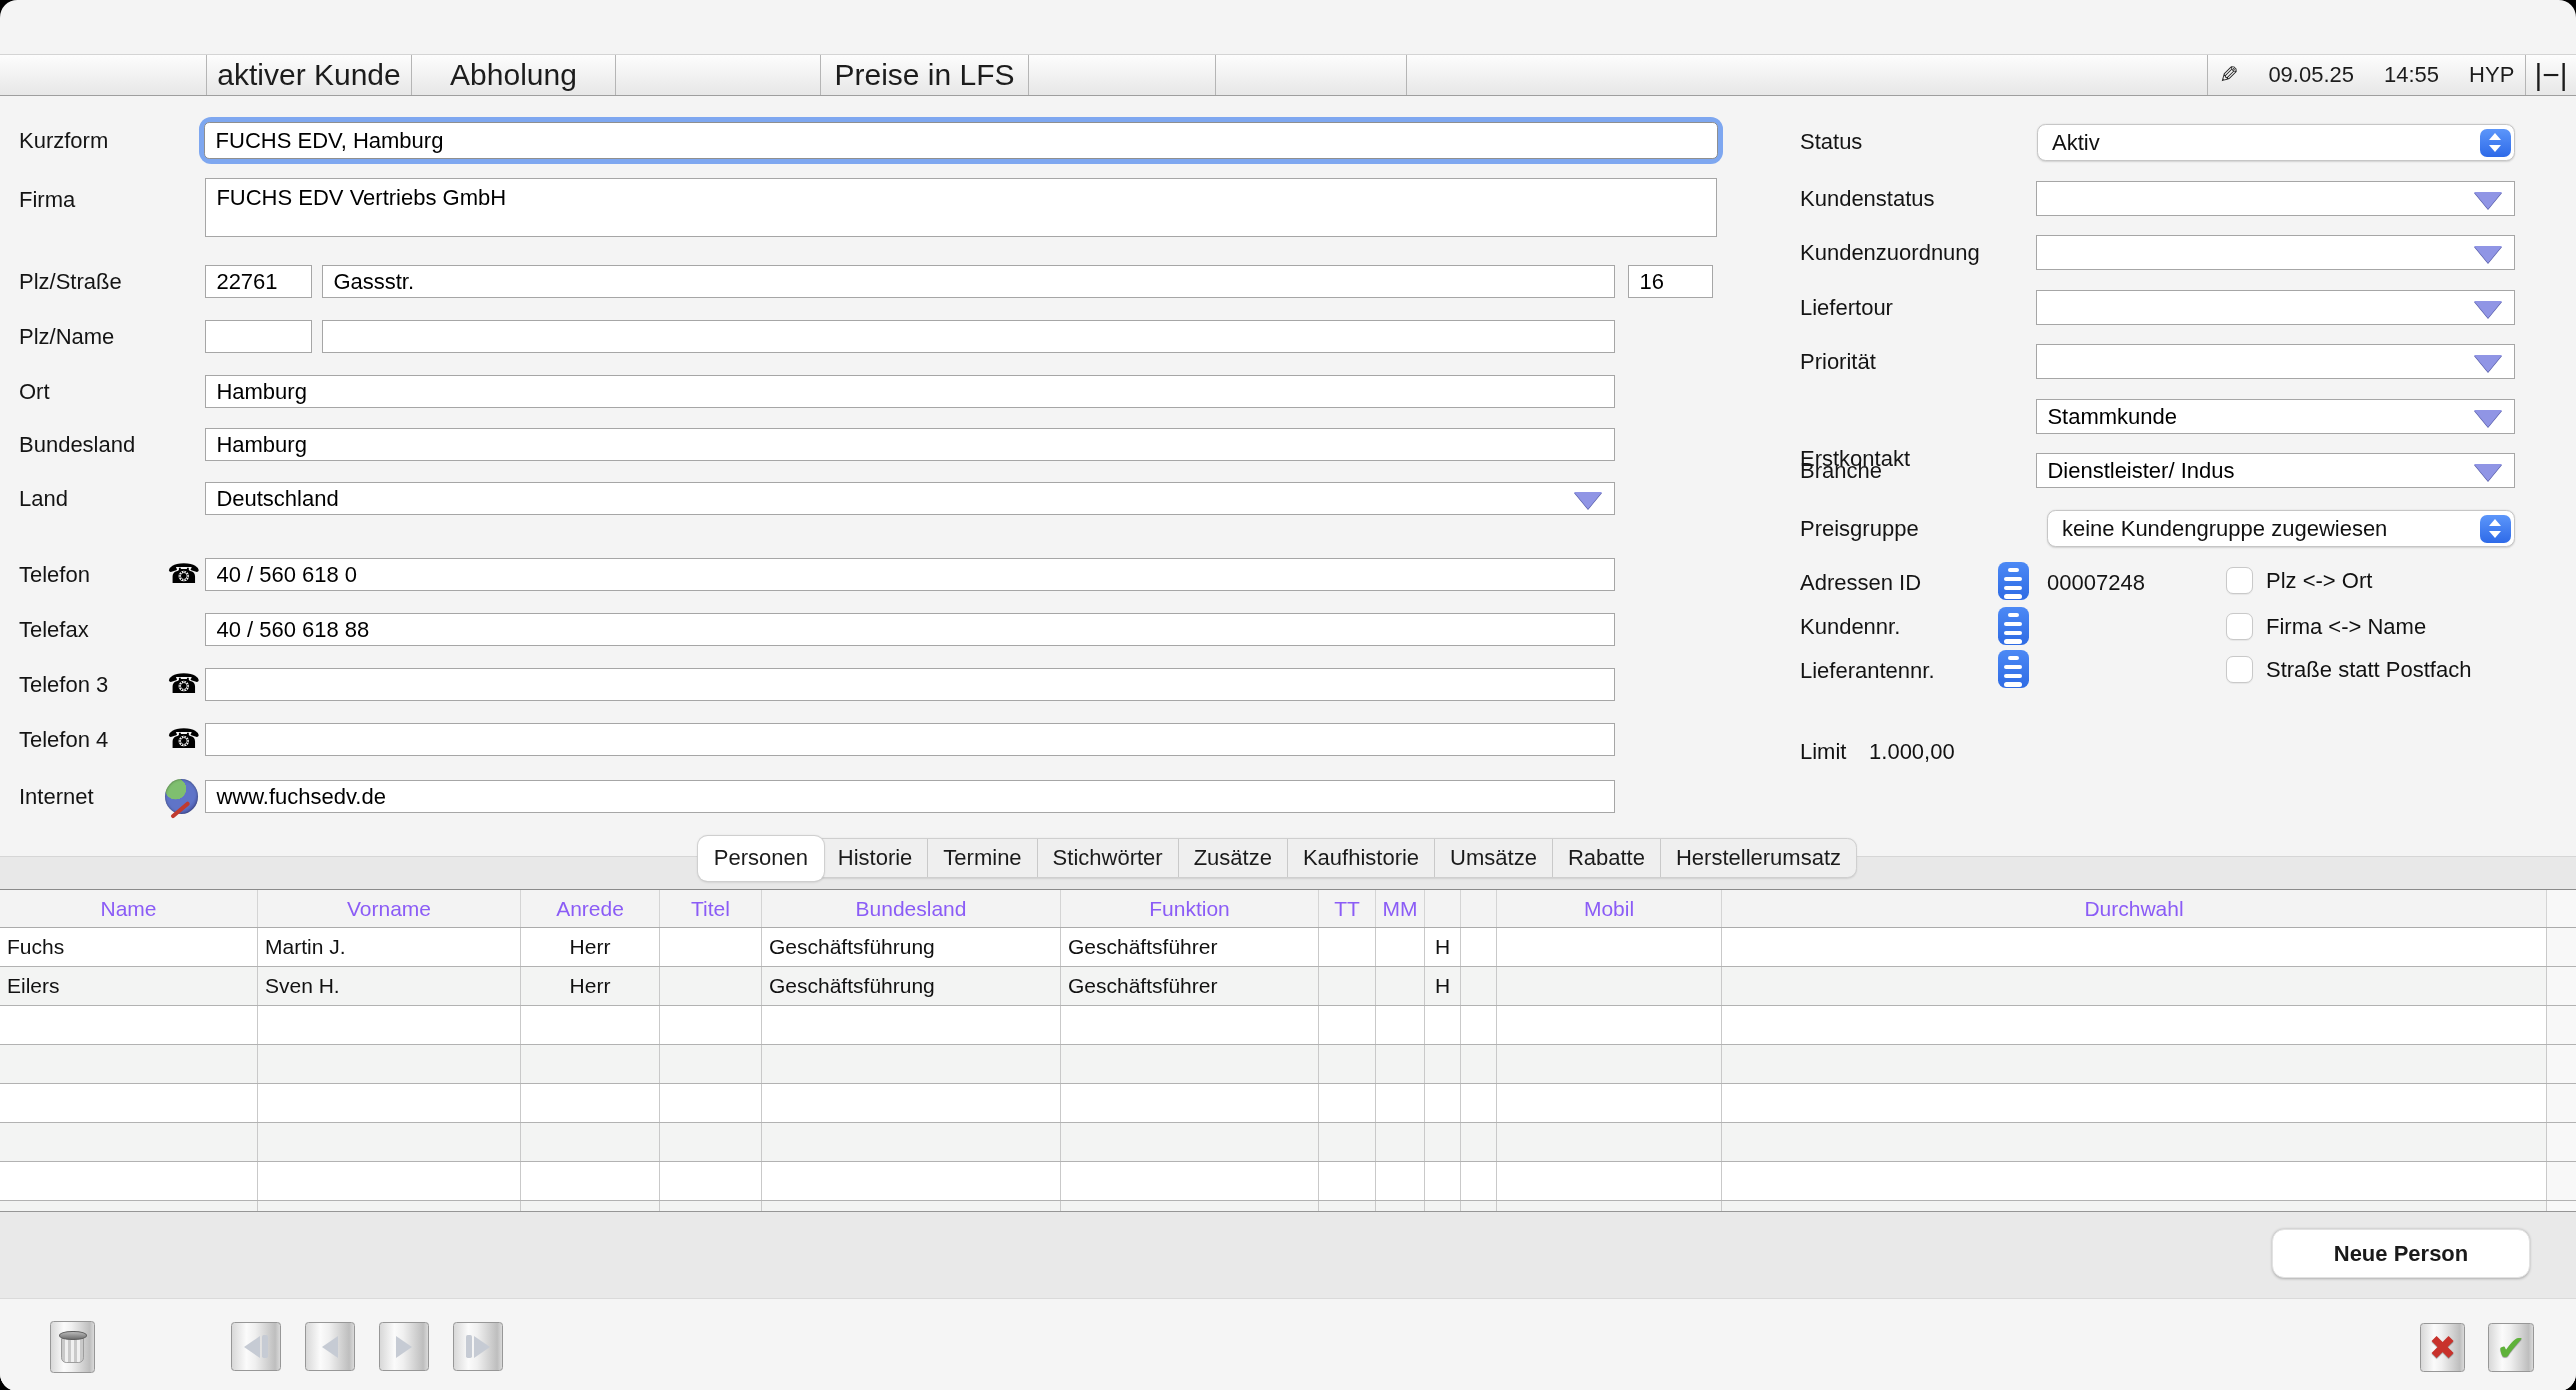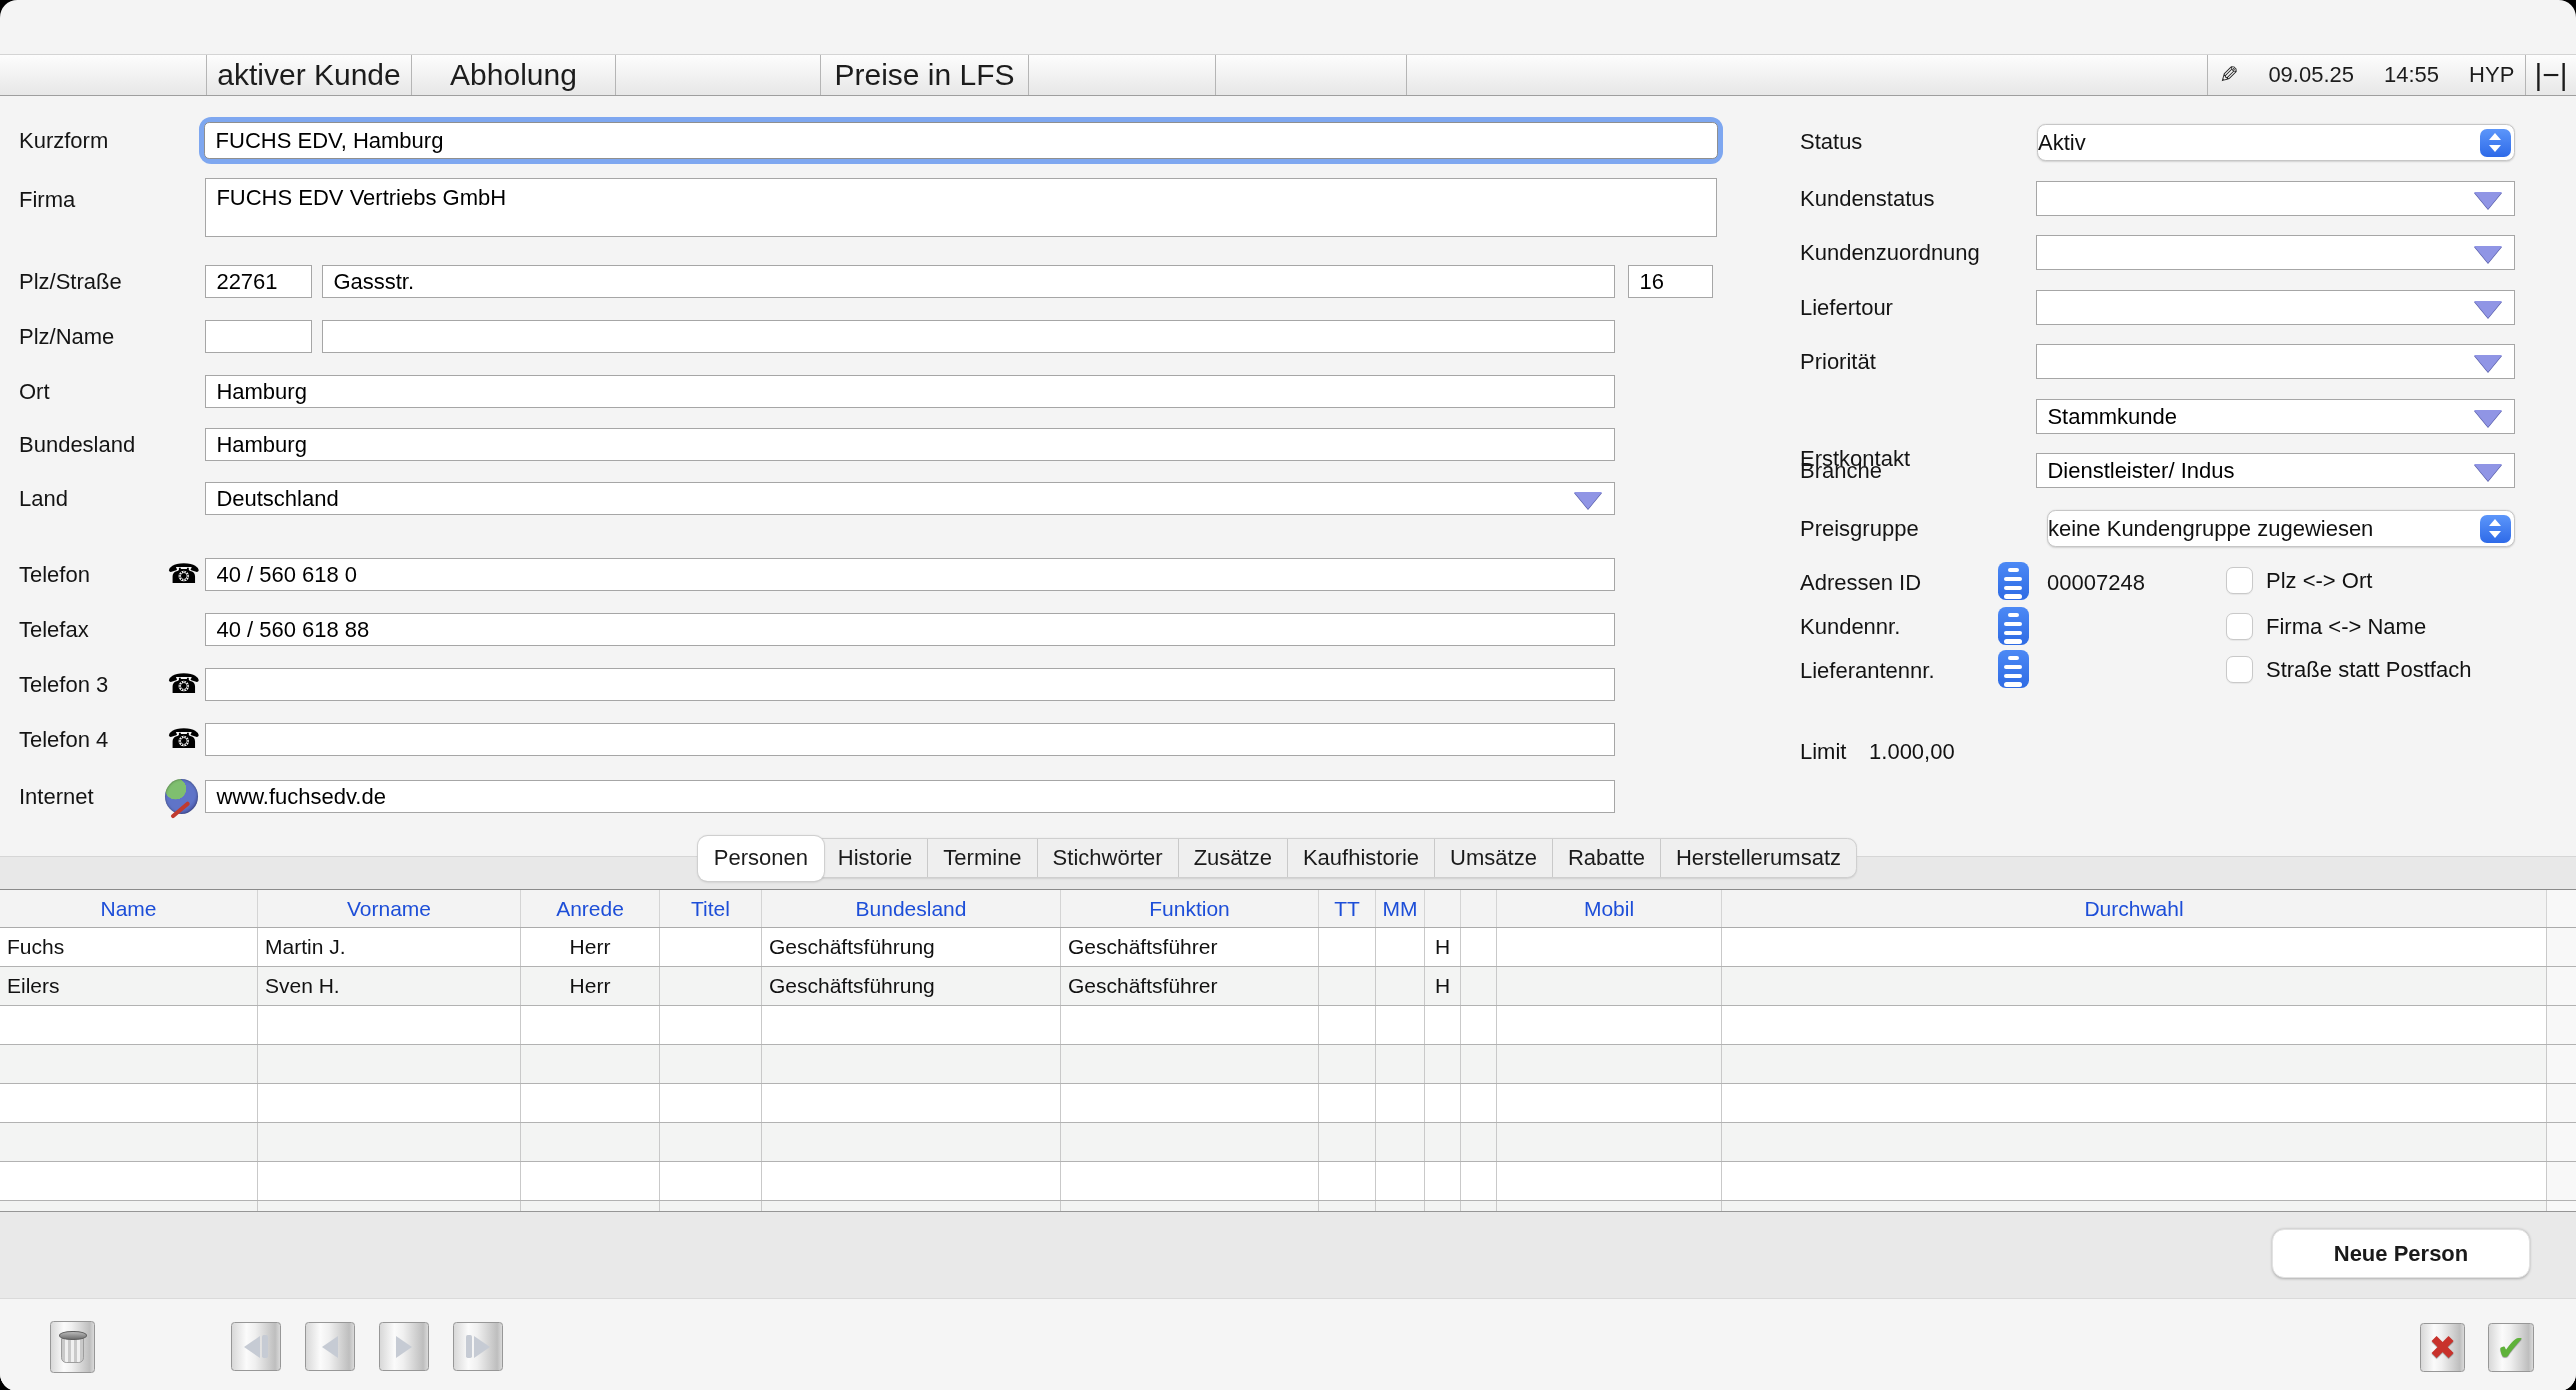--- a/index.html
+++ b/index.html
@@ -28,21 +28,21 @@
   .rlbl{position:absolute;left:1800px;font-size:22px;line-height:33px;color:#141414;white-space:nowrap;}
   .fld{position:absolute;background:#fff;border:0.9px solid #A6A6A6;font-size:22px;display:flex;align-items:center;
        padding:0 10.4px;box-sizing:border-box;color:#000;white-space:nowrap;overflow:hidden;}
   .focusring{position:absolute;background:#7EA7F0;border-radius:12.2px;padding:5.2px;box-sizing:border-box;}
   .focusring .fld{position:static;width:100%;height:100%;border-radius:5.2px;border:0.9px solid #8F8F8F;}
   .multiline{align-items:flex-start;padding-top:6.1px;}
   .dtri{position:absolute;right:12.2px;top:50%;margin-top:-7px;width:0;height:0;
         border-left:14px solid transparent;border-right:14px solid transparent;border-top:17.4px solid #9095E5;
         filter:drop-shadow(0.9px 1.7px 0 #565CA8);}
   .popup{position:absolute;background:#fff;border:0.9px solid #C6C6C6;border-radius:8.7px;
-         box-shadow:0 0.9px 1.7px rgba(0,0,0,.15);display:flex;align-items:center;padding:0 0;font-size:22px;box-sizing:border-box;}
+         box-shadow:0 0.9px 1.7px rgba(0,0,0,.15);display:flex;align-items:center;padding:0 14px;font-size:22px;box-sizing:border-box;}
   .cap{position:absolute;right:3.5px;top:3.5px;bottom:3.5px;width:31px;border-radius:7px;
        background:linear-gradient(#5C96FA,#2E6AE8);display:flex;flex-direction:column;align-items:center;justify-content:center;gap:4.4px;}
   .chevu{width:0;height:0;border-left:6.1px solid transparent;border-right:6.1px solid transparent;border-bottom:7.8px solid #fff;}
   .chevd{width:0;height:0;border-left:6.1px solid transparent;border-right:6.1px solid transparent;border-top:7.8px solid #fff;}
   .phone{position:absolute;font-size:27px;line-height:33px;color:#000;}
   .globe{position:absolute;width:33px;height:35px;border-radius:50%;
          background:radial-gradient(circle at 32% 28%,#7FBF6F 0 31%,#5F74C8 32% 62%,#35398A 100%);
          box-shadow:inset 0 0 2.6px rgba(0,0,0,.5);}
   .globe::after{content:"";position:absolute;left:3.5px;bottom:1.7px;width:22.6px;height:4.4px;background:#C03A2E;
                 transform:rotate(-40deg);border-radius:1.7px;}
@@ -59,21 +59,21 @@
           border:0.9px solid #CFCFCF;border-radius:9.6px;box-shadow:0 0.9px 1.7px rgba(0,0,0,.1);}
   .tab{padding:0 15px;font-size:22px;line-height:37px;color:#1b1b1b;border-right:0.9px solid #C9C9C9;white-space:nowrap;}
   .tab:last-child{border-right:none;}
   .tab.active{background:#fff;border-radius:9.6px;margin:-3.5px -0.9px;line-height:44px;padding:0 15.7px;
               box-shadow:0 0 0 0.9px #CFCFCF,0 0.9px 2.6px rgba(0,0,0,.2);position:relative;z-index:2;border-right:none;}
   
   .tablewrap{position:absolute;top:889px;left:0;right:0;height:323px;overflow:hidden;
              border-top:1.7px solid #8A8A8A;border-bottom:1.7px solid #969696;box-sizing:border-box;background:#fff;}
   .trow{display:grid;grid-template-columns:258px 263px 139px 102px 299px 258px 57px 49px 36px 36px 225px 1fr 29px;}
   .thead{height:38px;background:#F3F3F3;border-bottom:1.7px solid #ABABAB;box-sizing:border-box;}
-  .thead .tc{border-right:0.9px solid #D4D4D4;justify-content:center;font-size:21px;color:#1d4ed8;}
+  .thead .tc{border-right:0.9px solid #D4D4D4;justify-content:center;font-size:21px;color:#8b5cf6;}
   .tbodyrow{height:39px;border-bottom:1.7px solid #B2B2B2;box-sizing:border-box;}
   .tbodyrow.odd{background:#fff;} .tbodyrow.even{background:#F3F4F3;}
   .tc{display:flex;align-items:center;overflow:hidden;white-space:nowrap;font-size:21px;box-sizing:border-box;
       border-right:0.9px solid #C9C9C9;}
   .tc.l{justify-content:flex-start;padding-left:7px;} .tc.c{justify-content:center;}
   .tc.strip{background:#F8F8F8;border-right:none;}
   
   .strip2{position:absolute;top:1212px;left:0;right:0;height:86px;background:#E9E9E9;}
   .btn-neu{position:absolute;left:2272px;top:1229px;width:258px;height:49px;background:#fff;border-radius:12.2px;
            border:0.9px solid #E2E2E2;box-shadow:0 0.9px 2.6px rgba(0,0,0,.25);display:flex;align-items:center;justify-content:center;

